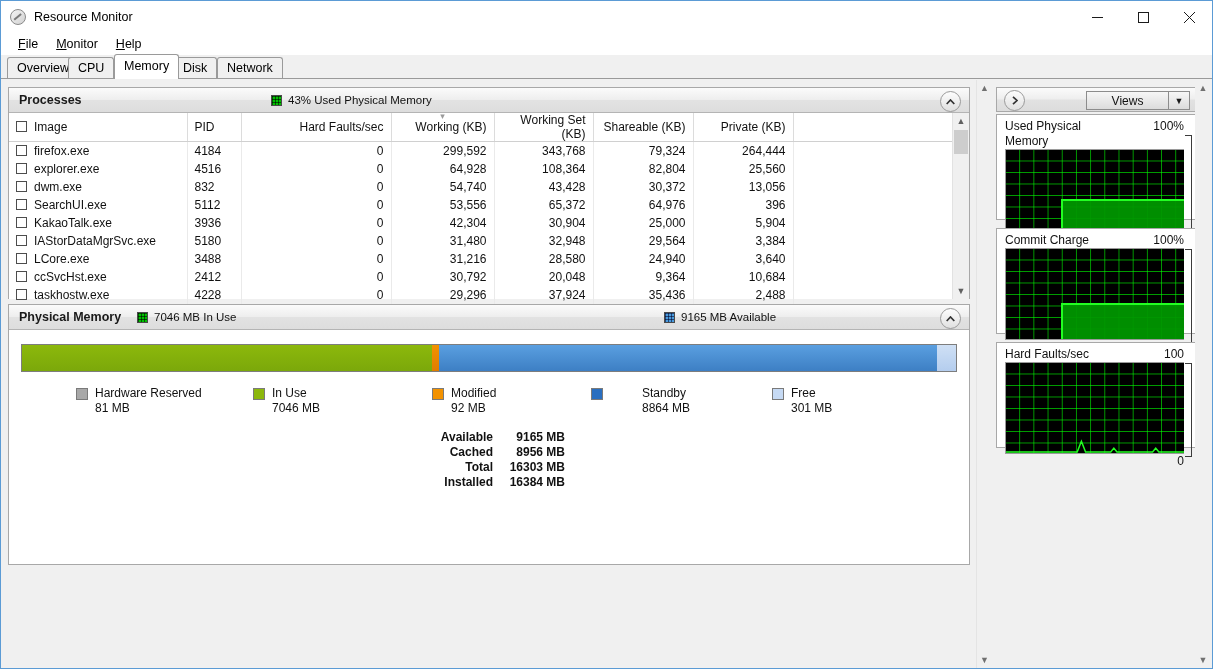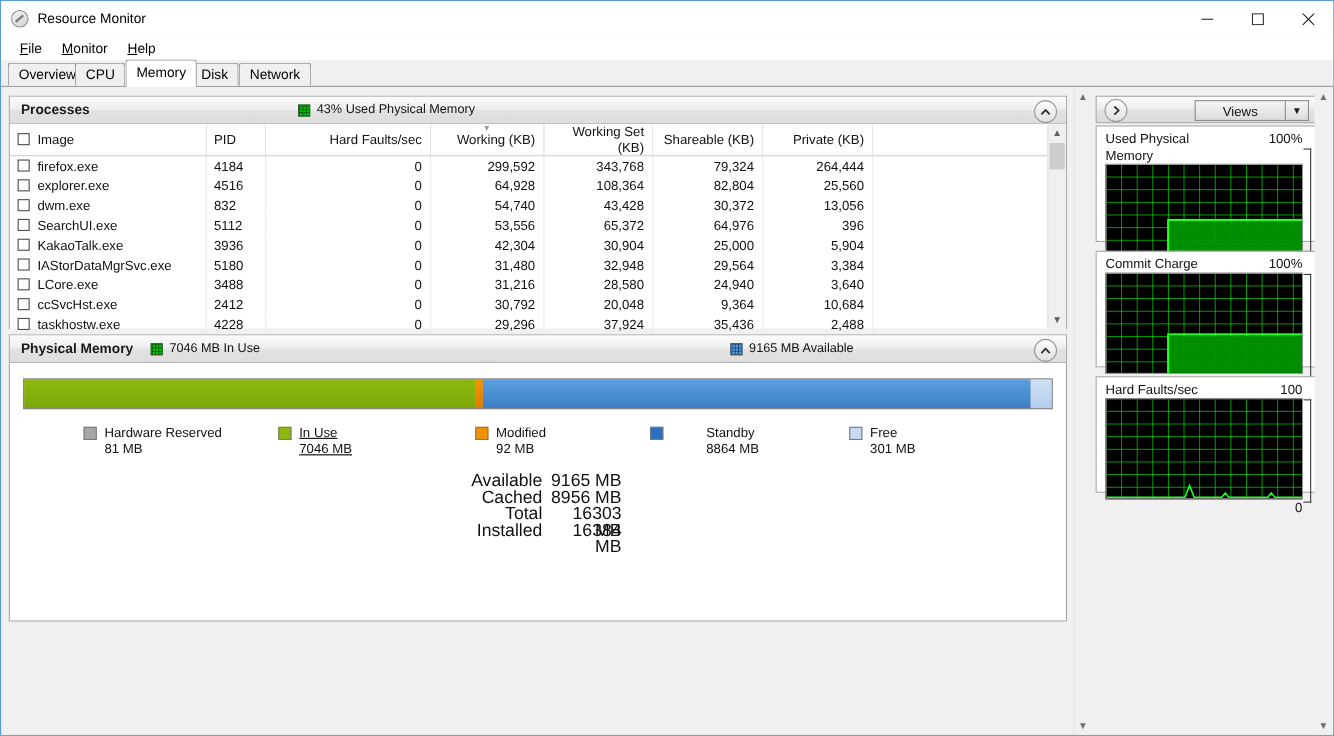--- a/index.html
+++ b/index.html
@@ -243,21 +243,21 @@
   .legend-sw {
     width: 12px; height: 12px; margin-top: 2px;
     border: 1px solid #7a7a7a; box-sizing: border-box;
     flex: 0 0 auto;
   }
   .legend-label { font-size: 12px; color: #111; line-height: 14px; }
   .legend-value { font-size: 12px; color: #111; line-height: 16px; }
 
   .stats {
     margin: 14px 0 0 390px;
-    font-size: 16px; color: #111;
+    font-size: 12px; color: #111; font-weight: bold;
   }
   .stats-row { display: flex; height: 15px; line-height: 15px; }
   .stats-key { width: 82px; text-align: right; }
   .stats-val { width: 72px; text-align: right; }
 
   
   .graph-toolbar {
     position: absolute; left: 4px; top: 7px;
     width: 201px; height: 25px;
     background: linear-gradient(to bottom,#fbfbfb 0%,#eeeeee 48%,#e2e2e2 52%,#dcdcdc 100%);
@@ -570,21 +570,21 @@
         </div>
 
         <div class="legend">
           <div class="legend-item" style="width:177px;">
             <span class="legend-sw" style="background:#a8a8a8"></span>
             <div>
               <div class="legend-label">Hardware Reserved</div>
               <div class="legend-value">81 MB</div>
             </div>
           </div>
-          <div class="legend-item" style="width:179px;text-decoration:underline;">
+          <div class="legend-item" style="width:179px;">
             <span class="legend-sw" style="background:#8cb80c"></span>
             <div>
               <div class="legend-label">In Use</div>
               <div class="legend-value">7046 MB</div>
             </div>
           </div>
           <div class="legend-item" style="width:159px;">
             <span class="legend-sw" style="background:#f39200"></span>
             <div>
               <div class="legend-label">Modified</div>

